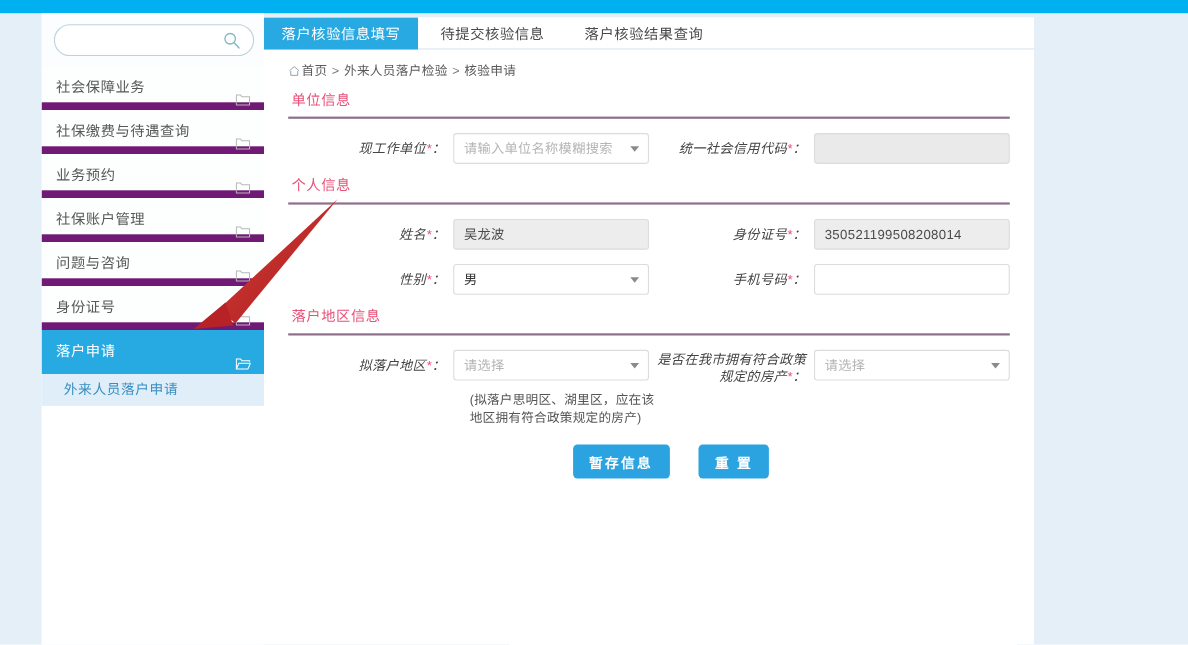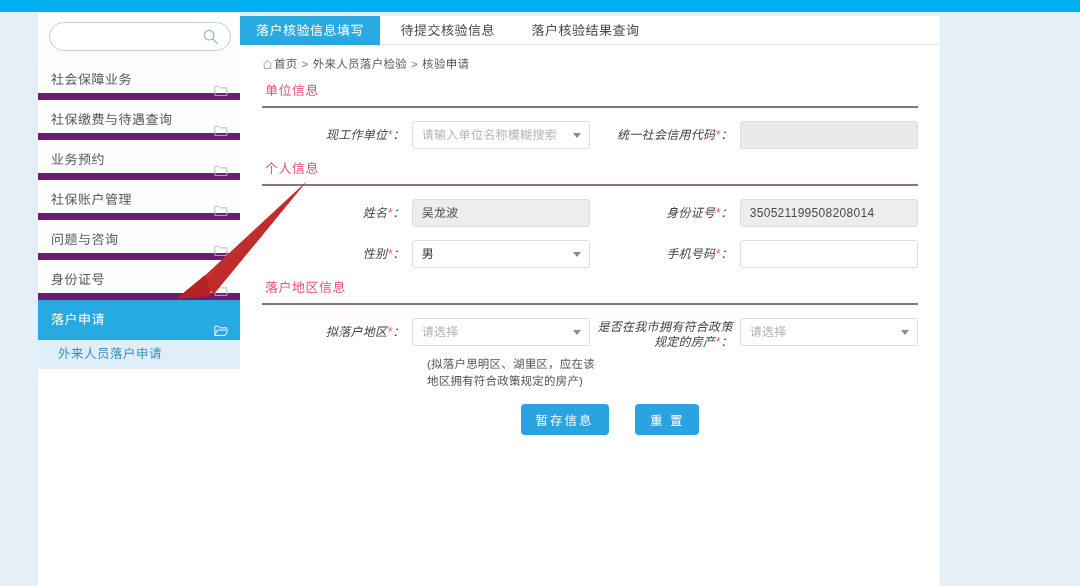--- a/index.html
+++ b/index.html
@@ -233,20 +233,21 @@
     padding: 6px 15px;
     margin: 0 11px;
     font-size: 12.5px;
     color: #ffffff;
     background: #2aa3e0;
     border: none;
     border-radius: 4px;
     cursor: pointer;
     letter-spacing: 2px;
     font-family: "Liberation Sans", sans-serif;
+    font-weight: bold;
   }
 
   
   .arrow-overlay {
     position: absolute;
     left: 0; top: 0;
     width: 1080px; height: 586px;
     pointer-events: none;
   }
 </style>

